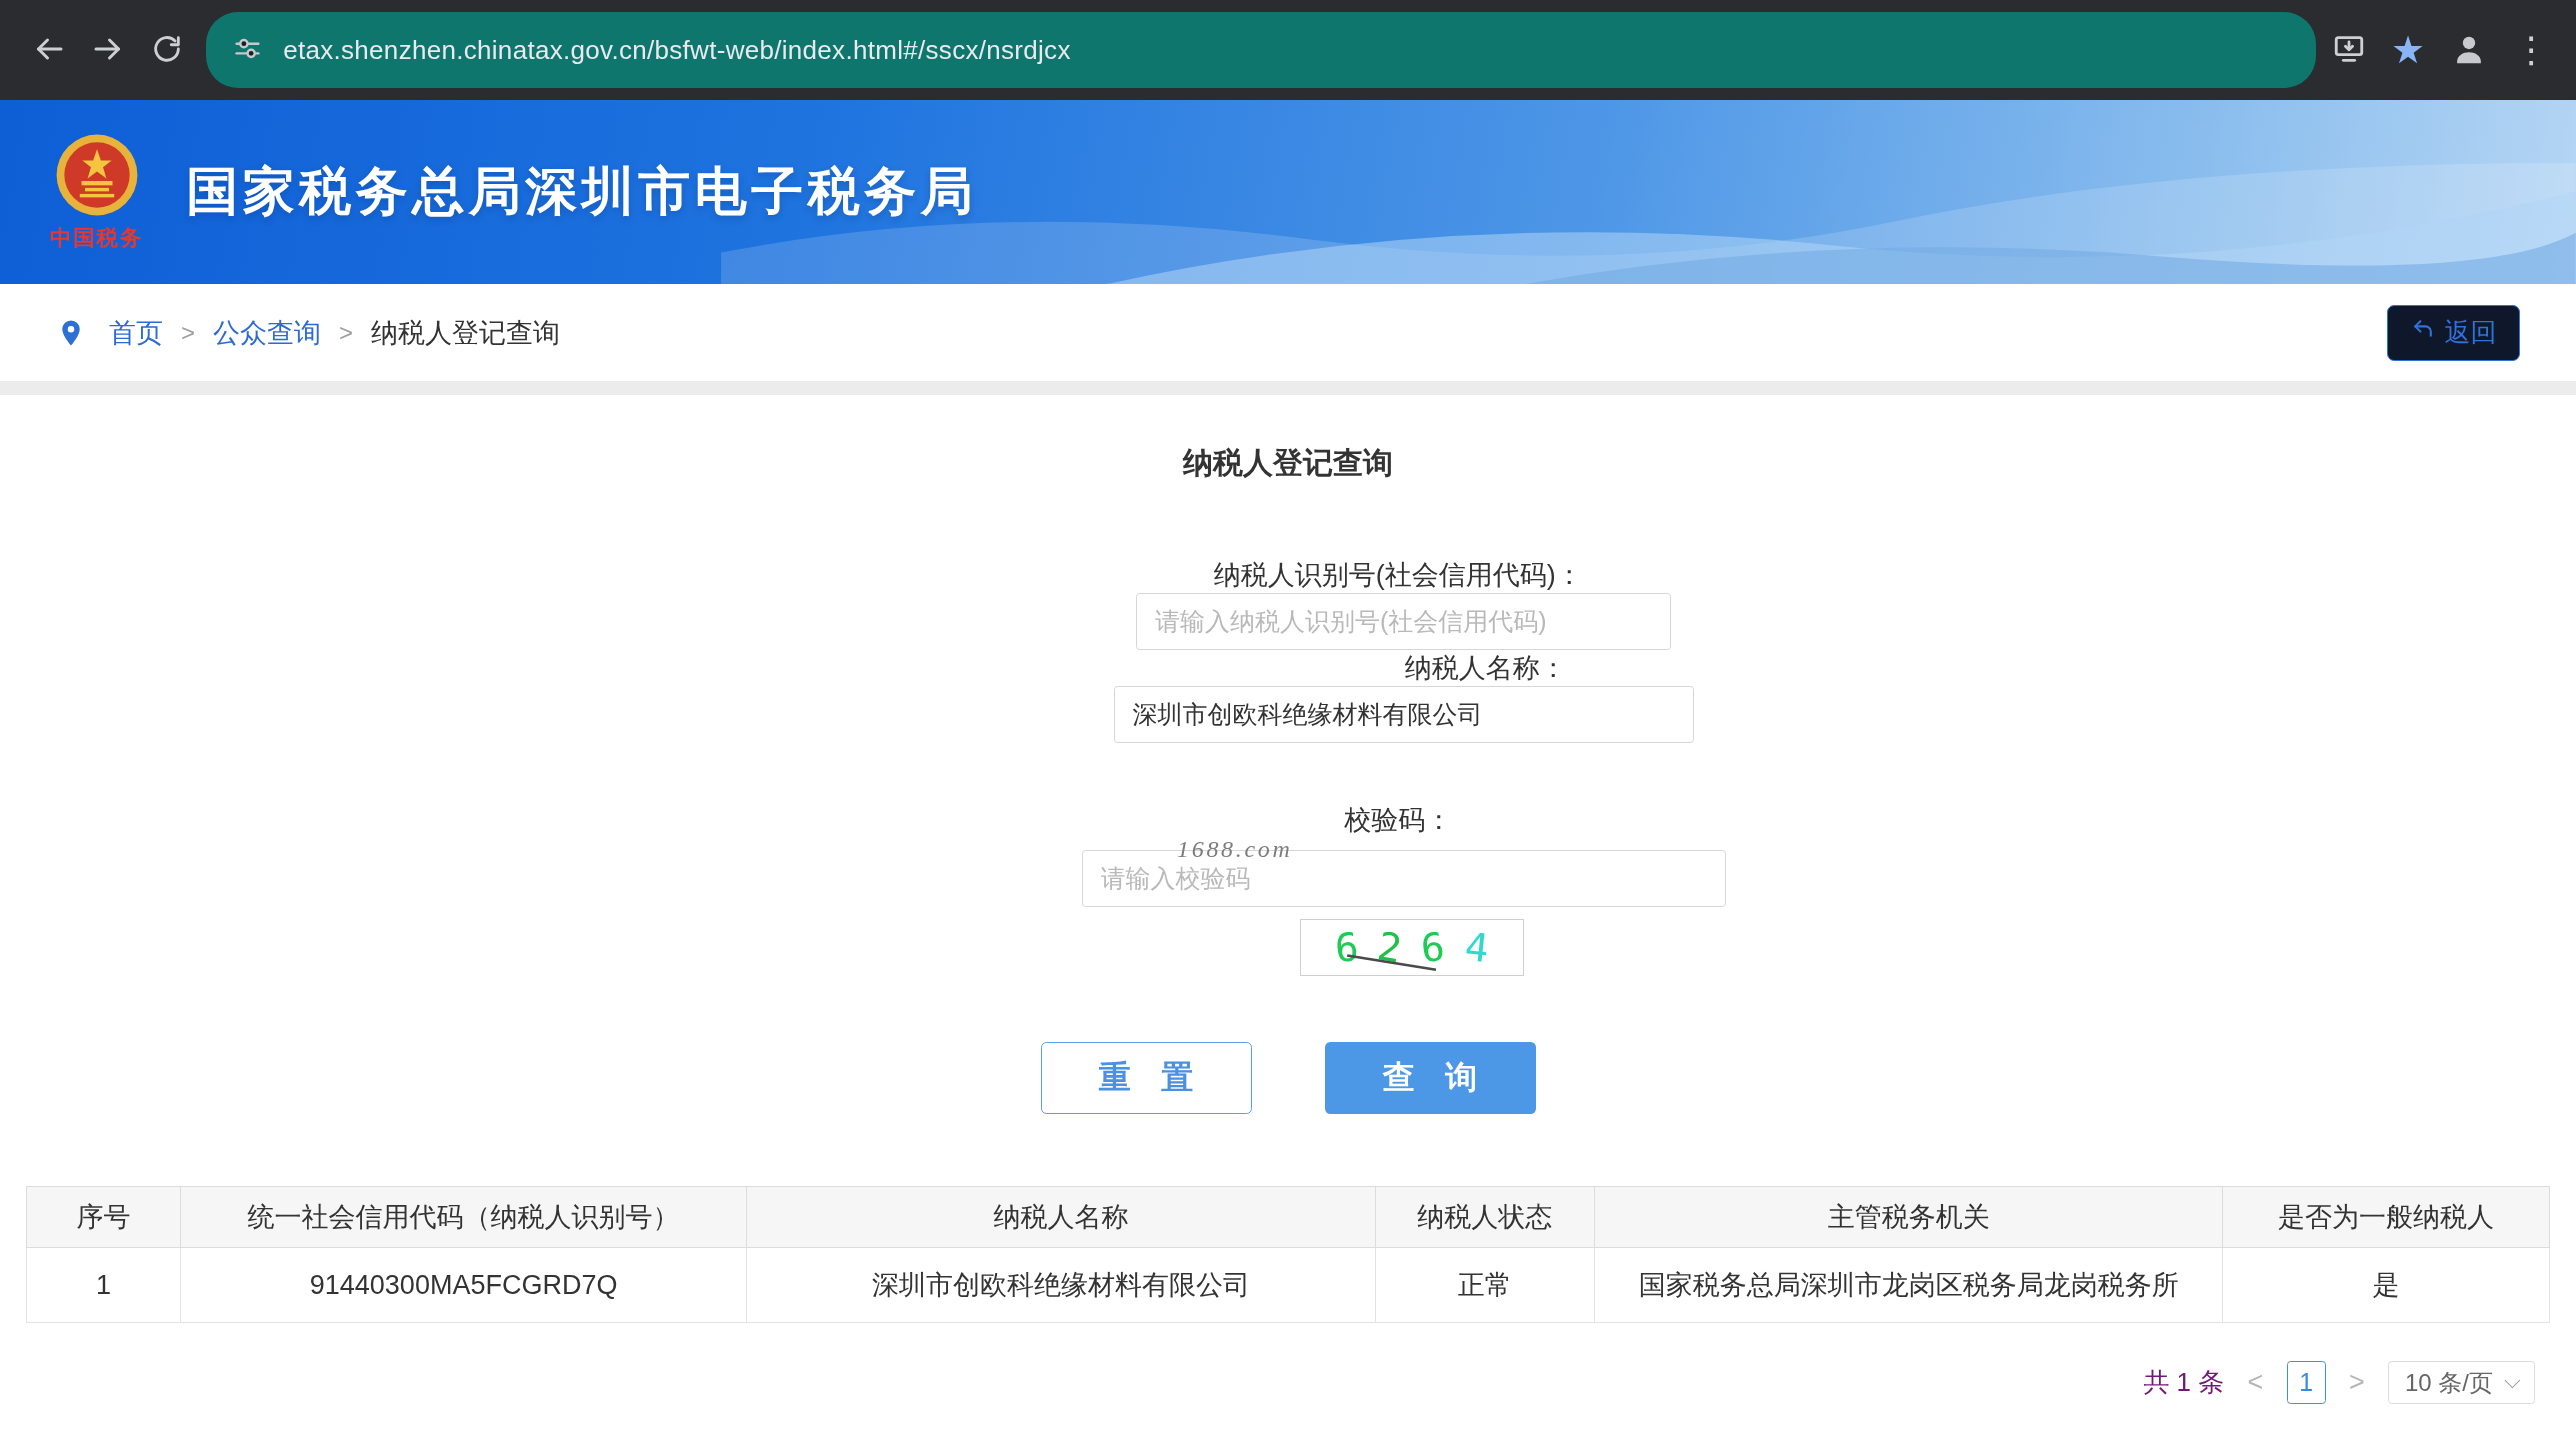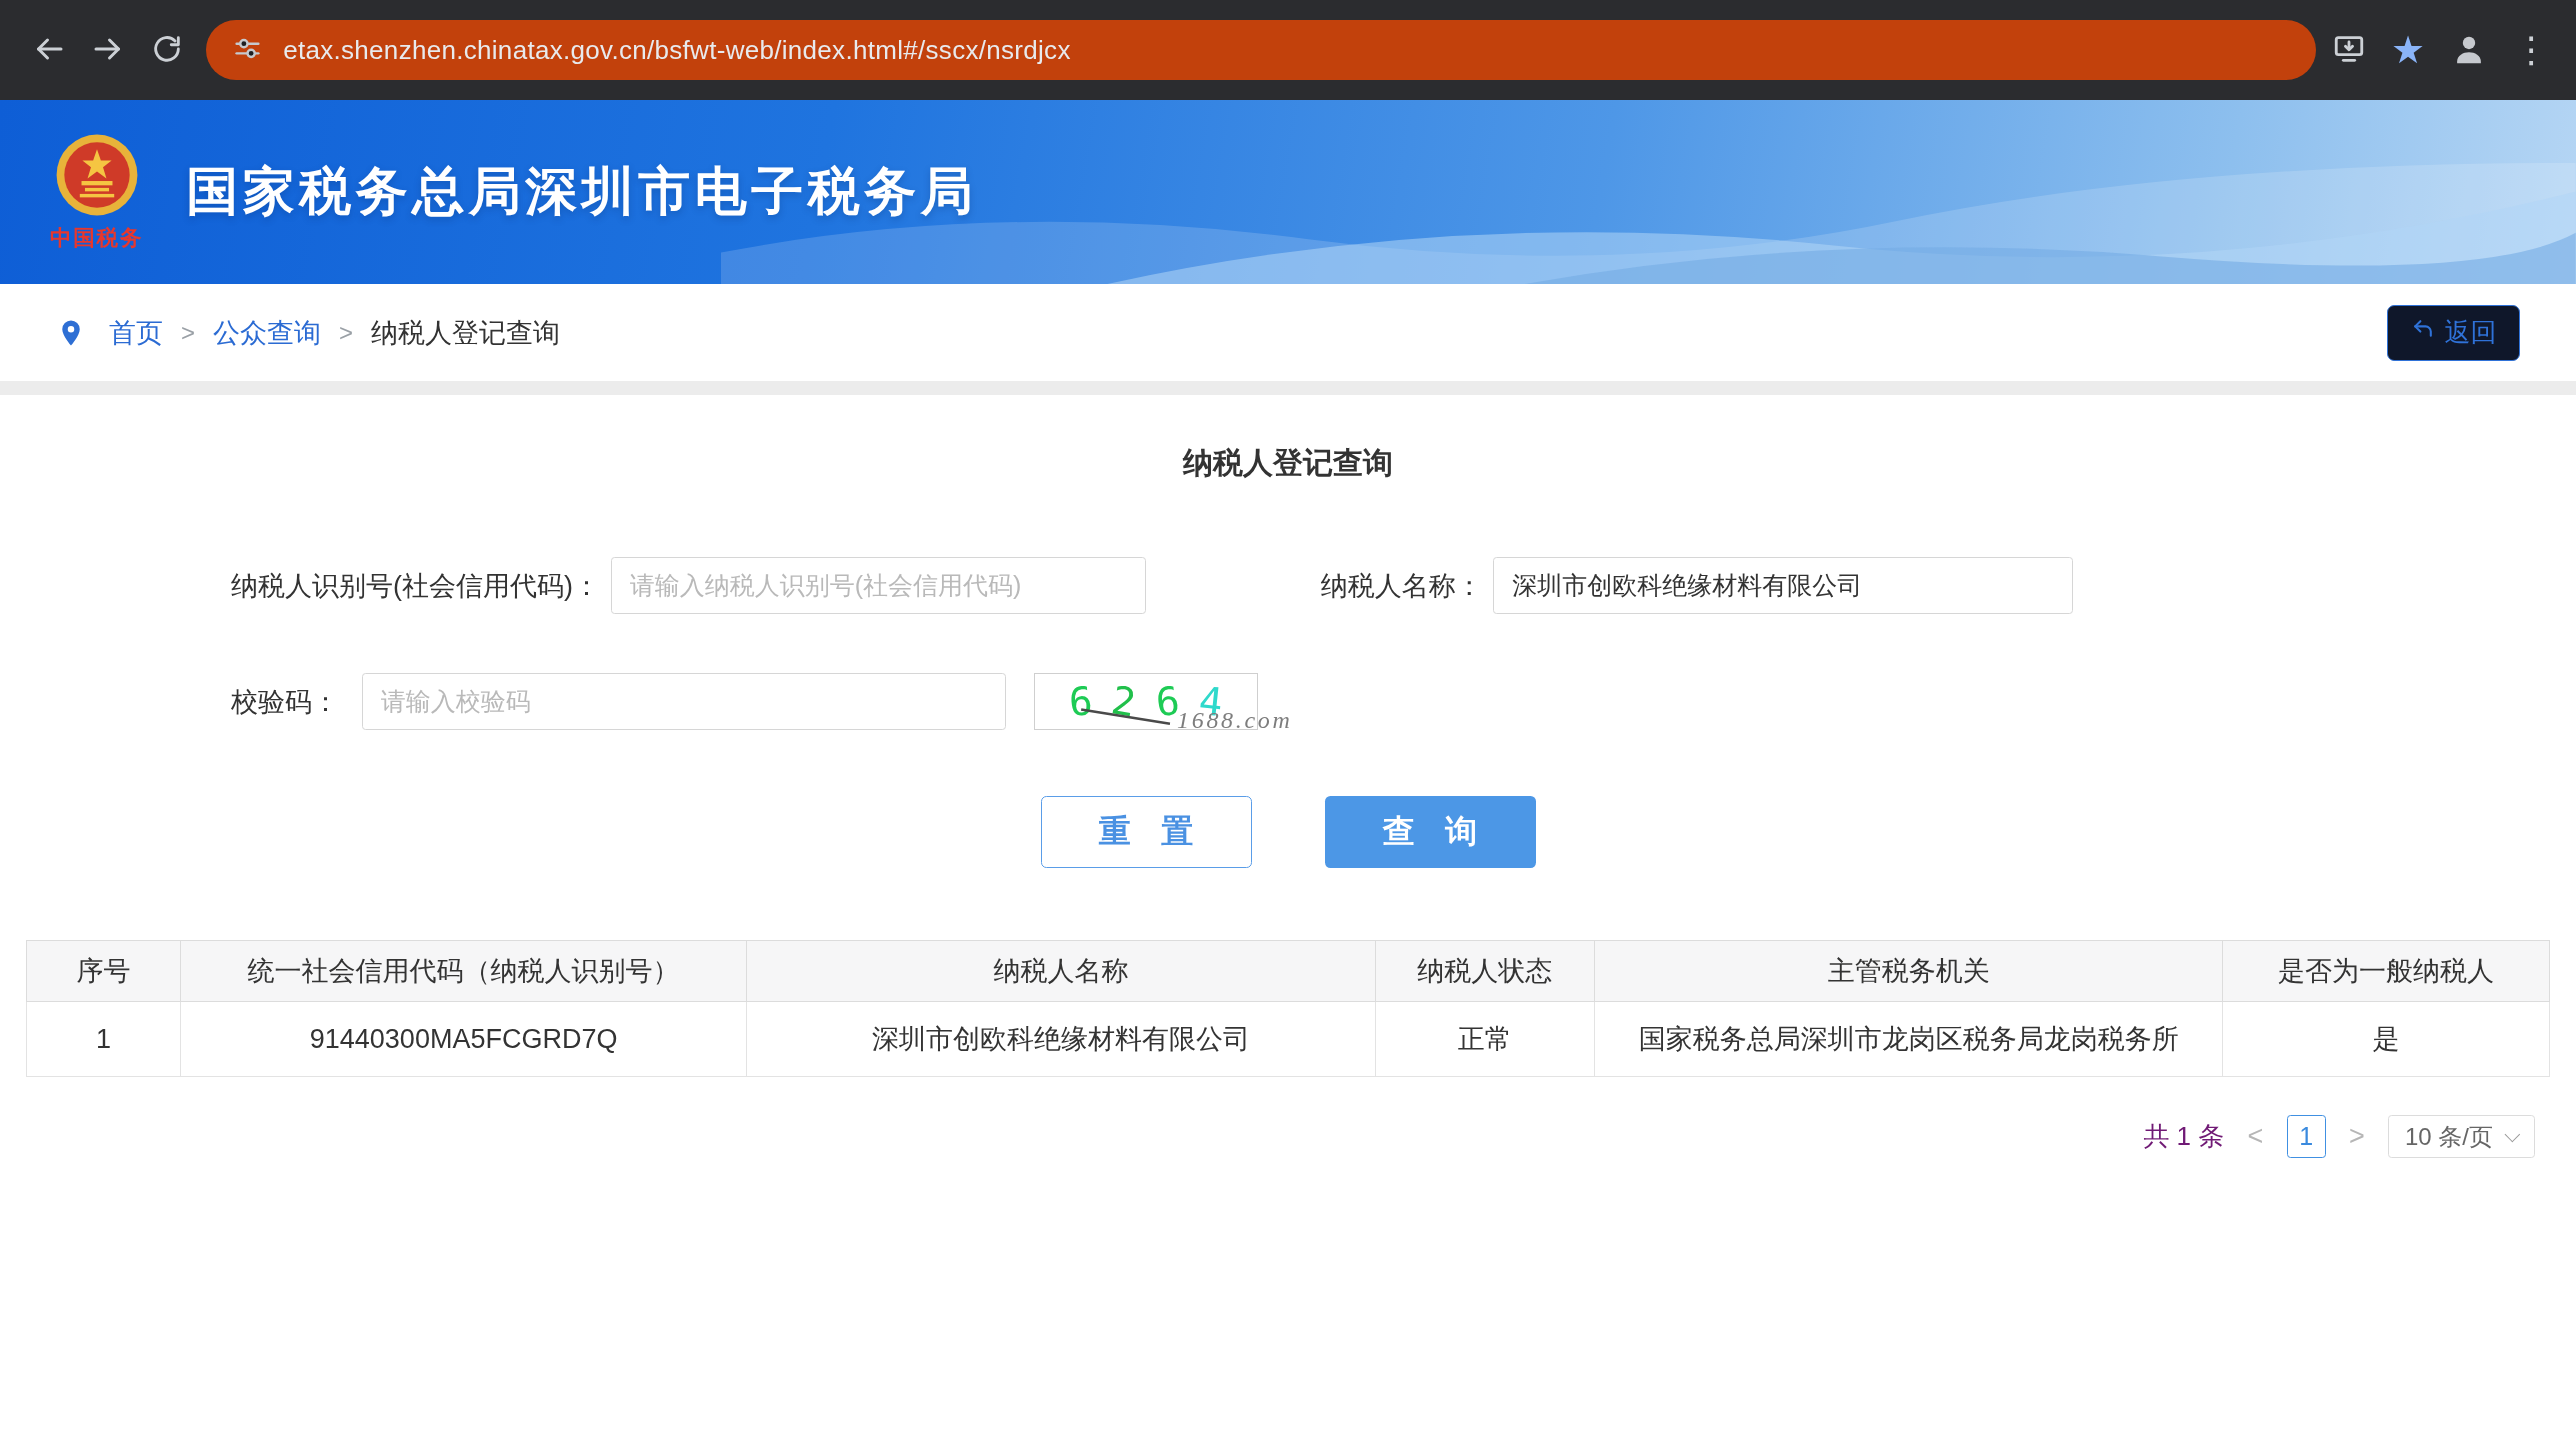--- a/index.html
+++ b/index.html
@@ -1,21 +1,21 @@
 <!DOCTYPE html>
 <html style="font-size:14.3px"><head>
 <meta charset="utf-8">
 <style>
   * { margin:0; padding:0; box-sizing:border-box; }
   html,body { width:2576px; height:1437px; background:#fff; font-family:"Liberation Sans","DejaVu Sans",sans-serif; overflow:hidden; }
 
   
   .chrome { height:100px; background:#2b2c2f; display:flex; align-items:center; padding:0 19.7px; }
   .nav-btn { width:59px; height:59px; border-radius:50%; display:flex; align-items:center; justify-content:center; flex:0 0 auto; cursor:pointer; }
-  .omnibox { flex:1 1 auto; min-width:0; height:60px; background:#c2410c; border-radius:32px; display:flex; align-items:center; padding:0 27px; margin:0 16px 0 9px; cursor:text;text-align:right; }
+  .omnibox { flex:1 1 auto; min-width:0; height:76px; background:#0f766e; border-radius:32px; display:flex; align-items:center; padding:0 27px; margin:0 16px 0 9px; cursor:text;text-align:right; }
   .url-text { color:#e8eaed; font-size:26px; margin-left:21.5px; white-space:nowrap; overflow:hidden; letter-spacing:0.3px; }
   .chrome-right { display:flex; align-items:center; gap:25px; padding-right:7.2px; flex:0 0 auto; }
   .star-glyph { color:#8ab4f8; font-size:38px; line-height:1; }
   .dots-glyph { color:#ccd0d5; font-size:36px; line-height:1; }
 
   
   .banner { height:184px; position:relative; overflow:hidden; display:flex; align-items:center; padding-left:50px;
             background:linear-gradient(100deg,#0e5ed6 0%,#1f74df 32%,#4e97e7 62%,#8dbfee 86%,#b6d6f4 100%); }
   .banner-art { position:absolute; right:0; bottom:0; width:72%; height:148px; pointer-events:none; }
   .logo-wrap { display:flex; flex-direction:column; align-items:center; z-index:2; }
@@ -29,21 +29,21 @@
   .crumb-current { color:#333; font-size:27px; }
   .pin-wrap { margin-right:23px; display:flex; align-items:center; }
   .back-btn { margin-left:auto; min-width:133px; height:56px; background:#0f172a; border:1.8px solid #2f72d8; border-radius:7.2px;
               color:#2f72d8; font-size:26px; display:flex; align-items:center; justify-content:center; gap:9px; cursor:pointer;text-align:center; }
   .gap-strip { height:14.3px; background:#ececec; }
 
   
   .content { background:#fff; }
   .page-title { text-align:center; font-size:30px; font-weight:bold; color:#333; padding-top:48px; }
 
-  .form-row { display:flex; align-items:center; margin-left:231px; position:relative; }
+  .form-row { display:flex; align-items:center; margin-left:231px; position:relative;flex-direction:column; }
   .row-1 { margin-top:73px; }
   .row-2 { margin-top:59px;gap:12px; }
   .form-label { font-size:27px; color:#333; margin-right:10.7px; white-space:nowrap; }
   .txt-input { height:57px; border:1.8px solid #d6d6d6; border-radius:3.6px; font-size:25px; padding:0 18px; color:#333; outline:none; font-family:inherit; background:#fff; }
   .txt-input::placeholder { color:#b9b9b9; }
   .input-id { width:535px; }
   .label-name { margin-left:175px; }
   .input-name { width:580px; }
   .input-captcha { width:644px; }
 

